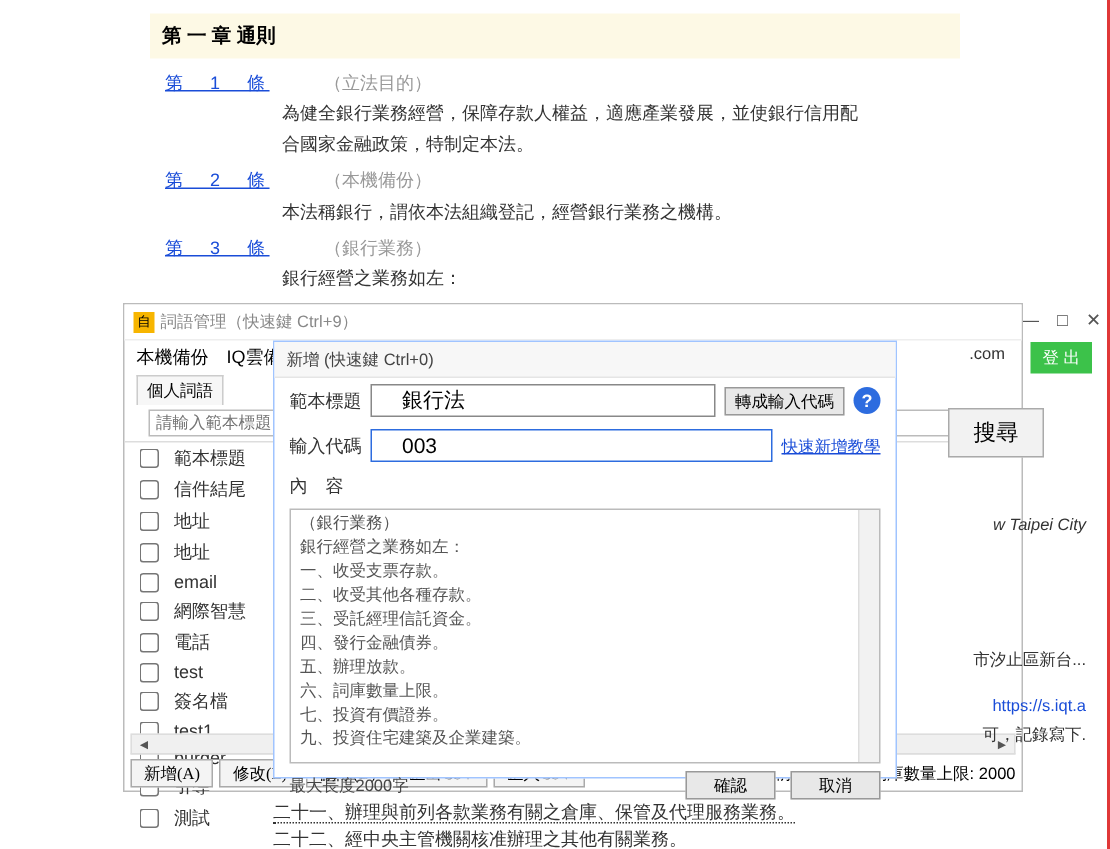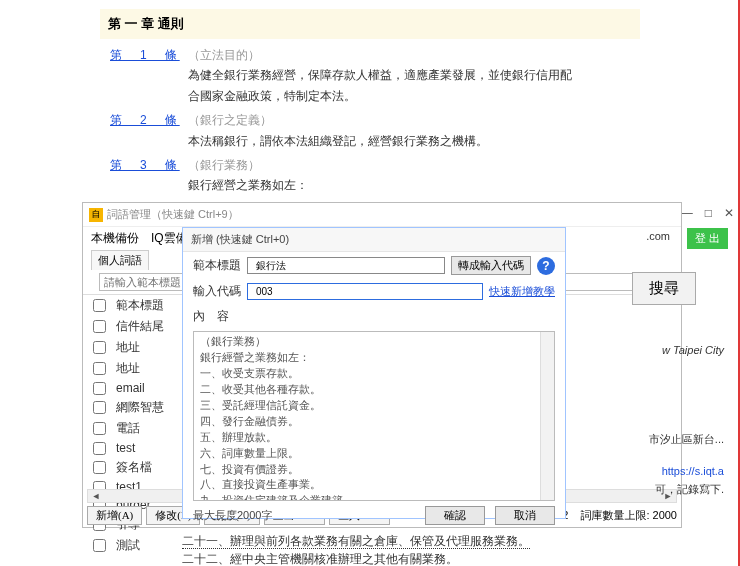--- a/index.html
+++ b/index.html
@@ -4,44 +4,44 @@
 <style>
 * { box-sizing: border-box; margin: 0; padding: 0; }
 body { font-family: "Microsoft JhengHei", Arial, sans-serif; font-size: 12px; background: #fff; width: 740px; height: 566px; overflow: hidden; position: relative; }
 
 
 .doc { padding: 9px 20px; line-height: 1.7; }
 .chapter-title { background: #fdf9e5; padding: 4px 8px; margin: 0 80px 6px 80px; font-size: 13px; font-weight: bold; }
 .article { display: flex; margin: 0 20px 4px 90px; }
 .article-link { color: #1a4dd8; text-decoration: underline; width: 78px; flex-shrink: 0; letter-spacing: 3px; }
 .article-body { flex: 1; color: #333; }
-.article-sub { color: #999; }
+.article-sub { color: #999; margin-left: 28px; }
 
 
 .win1 { position: absolute; left: 82px; top: 202px; width: 600px; height: 326px; background: #fff; border: 1px solid #bbb; }
 .win1-title { background: #fff; padding: 4px 6px; font-size: 11px; color: #888; display: flex; align-items: center; border-bottom: 1px solid #eee; }
 .win1-title .icon { width: 14px; height: 14px; background: #f7b500; margin-right: 4px; display: inline-flex; align-items: center; justify-content: center; font-size: 9px; color: #000; }
 .win1-tabs { display: flex; gap: 12px; padding: 3px 8px; font-size: 12px; }
 .sub-tabs { display: flex; gap: 2px; padding: 0 8px 3px 8px; }
 .sub-tab { border: 1px solid #ccc; border-bottom: none; padding: 2px 6px; font-size: 11px; background: #f7f7f7; }
 .placeholder-input { width: 100%; border: 1px solid #bbb; padding: 2px 4px; font-size: 11px; color: #888; margin: 0 8px; }
 .list { border-top: 1px solid #ddd; }
 .list-row { display: flex; align-items: center; padding: 2px 10px; font-size: 12px; color: #333; }
 .list-row input[type=checkbox] { margin-right: 10px; }
 .bottom-bar { position: absolute; bottom: 2px; left: 4px; right: 4px; display: flex; gap: 4px; align-items: center; font-size: 11px; border-top: 1px solid #ddd; padding-top: 3px; }
 .btn-small { border: 1px solid #aaa; background: #f4f4f4; padding: 1px 8px; font-size: 11px; font-family: Liberation Serif, serif; }
 .scroll-h { position: absolute; bottom: 24px; left: 4px; right: 4px; height: 14px; background: #f0f0f0; border: 1px solid #ddd; display: flex; justify-content: space-between; align-items: center; padding: 0 2px; }
 .scroll-arrow { width: 12px; color: #555; font-size: 9px; text-align: center; }
 
 
-.win2 { position: absolute; left: 182px; top: 227px; width: 384px; height: 292px; background: #fff; border: 1px solid #a0c4ff; }
+.win2 { position: absolute; left: 182px; top: 227px; width: 416px; height: 292px; background: #fff; border: 1px solid #a0c4ff; }
 .win2-title { background: #f7f7f7; padding: 4px 8px; font-size: 11px; color: #444; border-bottom: 1px solid #e5e5e5; }
 .form-row { display: flex; align-items: center; padding: 4px 10px; gap: 6px; }
 .form-label { width: 48px; font-size: 12px; color: #333; }
-.form-input { flex: 1; border: 1px solid #888; padding: 2px 8px; font-size: 10px; }
+.form-input { flex: 1; border: 1px solid #888; padding: 2px 20px; font-size: 14px; }
 .form-input.blue { border: 1px solid #2d6cdf; }
 .link-blue { color: #1a4dd8; text-decoration: underline; font-size: 11px; }
 .btn-gray { border: 1px solid #999; background: #e8e8e8; padding: 1px 6px; font-size: 11px; }
 .help-icon { width: 18px; height: 18px; border-radius: 50%; background: #2d6cdf; color: #fff; font-weight: bold; display: inline-flex; align-items: center; justify-content: center; font-size: 12px; }
 .content-box { margin: 2px 10px; border: 1px solid #bbb; height: 170px; overflow: hidden; padding: 2px 6px; font-size: 11px; color: #555; line-height: 1.45; position: relative; }
 .content-box .scroll-v { position: absolute; right: 0; top: 0; bottom: 0; width: 14px; background: #f2f2f2; border-left: 1px solid #ddd; }
 .footer-row { display: flex; justify-content: flex-end; align-items: center; padding: 3px 10px; gap: 10px; font-size: 11px; }
 .footer-row .max-len { margin-right: auto; color: #444; }
 .login-btn { position: absolute; right: 12px; top: 228px; background: #3cc24a; color: #fff; padding: 3px 8px; font-size: 11px; }
 .search-btn { position: absolute; right: 44px; top: 272px; border: 1px solid #aaa; padding: 6px 16px; font-size: 15px; background: #f2f2f2; }
@@ -70,21 +70,21 @@
     <div class="article-body">
       <div class="article-sub">（立法目的）</div>
       <div>為健全銀行業務經營，保障存款人權益，適應產業發展，並使銀行信用配</div>
       <div>合國家金融政策，特制定本法。</div>
     </div>
   </div>
 
   <div class="article">
     <a class="article-link">第　2　條</a>
     <div class="article-body">
-      <div class="article-sub">（銀行之定義）</div>
+      <div class="article-sub">（本機備份）</div>
       <div>本法稱銀行，謂依本法組織登記，經營銀行業務之機構。</div>
     </div>
   </div>
 
   <div class="article">
     <a class="article-link">第　3　條</a>
     <div class="article-body">
       <div class="article-sub">（銀行業務）</div>
       <div>銀行經營之業務如左：</div>
     </div>
@@ -215,21 +215,20 @@
     <div id="content-lines">
         <div>（銀行業務）</div>
         <div>銀行經營之業務如左：</div>
         <div>一、收受支票存款。</div>
         <div>二、收受其他各種存款。</div>
         <div>三、受託經理信託資金。</div>
         <div>四、發行金融債券。</div>
         <div>五、辦理放款。</div>
         <div>六、詞庫數量上限。</div>
         <div>七、投資有價證券。</div>
-        <div>八、直接投資生產事業。</div>
         <div>九、投資住宅建築及企業建築。</div>
       </div>
     <div class="scroll-v"></div>
   </div>
 
   <div class="footer-row">
     <span class="max-len">最大長度2000字</span>
     <button class="btn-gray" style="padding:1px 18px">確認</button>
     <button class="btn-gray" style="padding:1px 18px">取消</button>
   </div>

